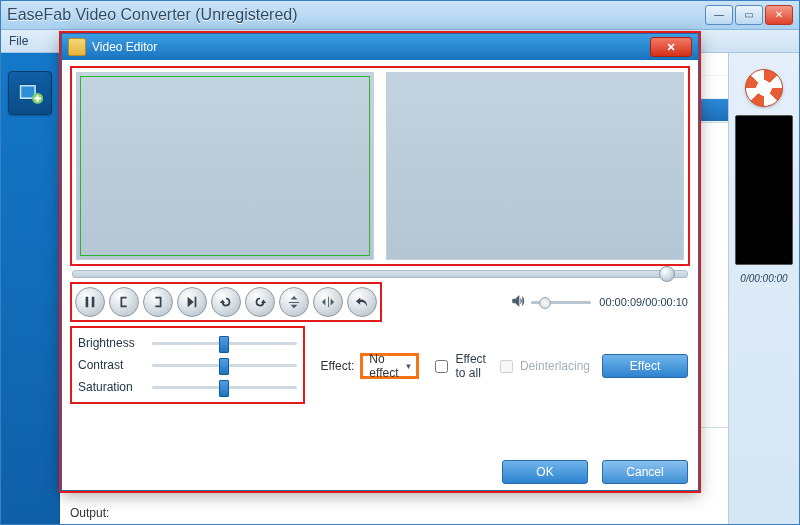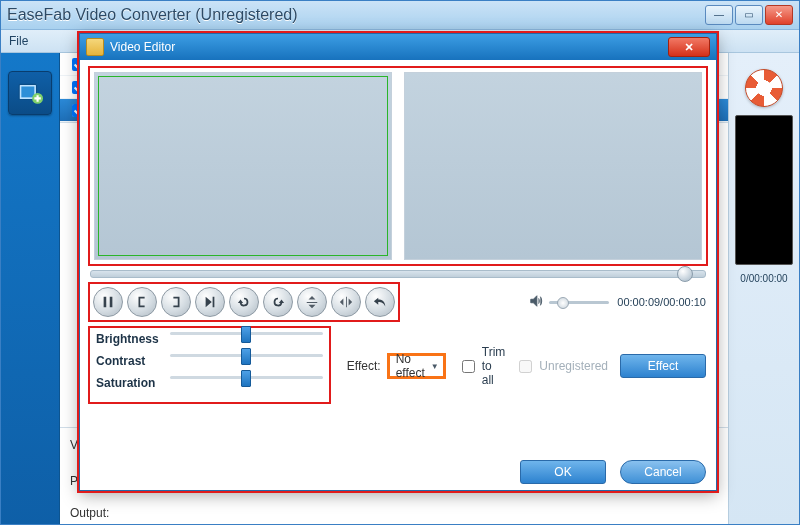--- a/index.html
+++ b/index.html
@@ -25,27 +25,27 @@
 .add-tile svg{width:26px;height:26px;}
 .content{flex:1;background:#fff;display:flex;flex-direction:column;}
 .file-list{border-bottom:1px solid #d0dde8;}
 .file-row{height:22px;display:flex;align-items:center;padding:0 8px;border-bottom:1px solid #eef3f7;}
 .file-row.sel{background:linear-gradient(#2b8ad8,#1e6fb8);color:#fff;}
 .file-row input[type=checkbox]{margin-right:6px;}
 .bottom-labels{padding:6px 10px;display:flex;flex-direction:column;gap:18px;margin-top:auto;border-top:1px solid #d0dde8;}
 .form-row{display:flex;align-items:center;gap:6px;}
 .tiny-input{height:20px;border:1px solid #aab9c6;background:#fff;padding:0 4px;width:70px;}
 
-.right-col{width:70px;background:linear-gradient(#e4effa,#d5e6f4);border-left:1px solid #b6cddf;display:flex;flex-direction:column;align-items:center;padding-top:16px;gap:8px;}
+.right-col{width:70px;background:linear-gradient(#e4effa,#d5e6f4);border-left:1px solid #b6cddf;display:flex;flex-direction:column;align-items:center;padding-top:16px;gap:8px;font-style:italic;}
 .lifesaver{width:36px;height:36px;border-radius:50%;background:radial-gradient(circle,#fff 30%,transparent 31%),conic-gradient(#e85c36 0 45deg,#fff 45deg 90deg,#e85c36 90deg 135deg,#fff 135deg 180deg,#e85c36 180deg 225deg,#fff 225deg 270deg,#e85c36 270deg 315deg,#fff 315deg 360deg);border:1px solid #c24a28;box-shadow:0 1px 3px rgba(0,0,0,.25);}
 .black-box{width:56px;height:148px;background:#000;border:1px solid #555;border-radius:2px;}
 .sm-time{font-size:10px;color:#1d3c56;}
 
 
-.editor{position:absolute;left:78px;top:32px;width:636px;height:456px;background:#fff;border:1px solid #2468a7;box-shadow:0 4px 16px rgba(0,0,0,.35);outline:2px solid #e11b1b;}
+.editor{position:absolute;left:60px;top:32px;width:636px;height:456px;background:#fff;border:1px solid #2468a7;box-shadow:0 4px 16px rgba(0,0,0,.35);outline:2px solid #e11b1b;}
 .editor-title{height:26px;background:linear-gradient(#3d9ee4,#1772bd);display:flex;align-items:center;color:#fff;padding:0 6px;}
 .editor-title .et-icon{width:16px;height:16px;margin-right:6px;background:linear-gradient(#f5d77b,#e6b43c);border:1px solid #b88c20;border-radius:2px;}
 .editor-title .et-text{flex:1;font-size:12px;}
 .editor-title .et-close{width:40px;height:18px;background:linear-gradient(#f27965,#d43019);border:1px solid #a3210f;border-radius:3px;display:flex;align-items:center;justify-content:center;color:#fff;font-weight:bold;font-size:11px;}
 
 .editor-body{padding:8px 10px 6px;display:flex;flex-direction:column;height:calc(100% - 26px);box-sizing:border-box;}
 .preview-row{display:flex;gap:12px;outline:2px solid #e11b1b;padding:4px;}
 .preview{flex:1;height:188px;background:#fff;border:1px solid #c4d0db;box-sizing:border-box;}
 .preview-inner{width:100%;height:100%;background:linear-gradient(#c3d3df,#b4c6d4);}
 .preview.original .preview-inner{outline:1px solid #2ab52a;outline-offset:-4px;}
@@ -64,33 +64,33 @@
 .vol-track{width:60px;height:3px;background:#b9c7d2;border-radius:2px;position:relative;}
 .vol-knob{position:absolute;left:8px;top:-4px;width:10px;height:10px;border-radius:50%;background:radial-gradient(#fff,#c8d2da);border:1px solid #9aa8b4;}
 .time-disp{font-size:11px;color:#1e3a52;margin-left:8px;}
 
 .tabs{display:flex;margin-top:6px;border-bottom:1px solid #b9c7d2;}
 .tab{padding:3px 12px;border:1px solid #b9c7d2;border-bottom:none;margin-right:2px;background:linear-gradient(#f4f8fb,#e2ebf2);color:#2a4056;border-radius:3px 3px 0 0;}
 .tab.active{background:#fff;position:relative;top:1px;}
 
 .fx-area{display:flex;gap:18px;margin-top:8px;}
 .sliders{width:360px;outline:2px solid #e11b1b;padding:4px 6px;}
-.srow{display:flex;height:22px;font-weight:bold;}
+.srow{display:flex;align-items:center;height:22px;}
 .srow .slabel{width:74px;color:#1d3347;}
 .srow .strack{flex:1;height:3px;background:#cfd9e1;position:relative;border-radius:2px;}
 .srow .sknob{position:absolute;left:50%;top:-6px;width:8px;height:15px;background:linear-gradient(#4da0e6,#1e74c0);border:1px solid #155a99;border-radius:1px;transform:translateX(-50%);}
 
 .fx-right{flex:1;display:flex;flex-direction:row;gap:10px;padding-top:2px;}
 .row{display:flex;align-items:center;gap:6px;}
 .select{height:20px;border:3px solid #f97316;display:flex;align-items:center;padding:0 18px 0 6px;position:relative;background:#fff;}
 .select::after{content:"▼";position:absolute;right:4px;font-size:8px;color:#4a5a68;}
 .chk{display:flex;align-items:center;gap:4px;color:#2b3e50;}
 .chk.disabled{color:#a4b0ba;}
 .btn{height:22px;padding:0 18px;border:1px solid #2a6aa9;border-radius:3px;background:linear-gradient(#6fb5ec,#2d82cf);color:#fff;display:inline-flex;align-items:center;justify-content:center;min-width:48px;}
-.btn.sec{background:linear-gradient(#89c1ef,#3f90d6);border-radius:12px;}
+.btn.sec{background:linear-gradient(#89c1ef,#3f90d6);}
 .dialog-btns{display:flex;gap:14px;justify-content:flex-end;margin-top:auto;padding-top:6px;}
 
 </style>
 </head>
 <body>
 
 <div class="window">
 
   <div class="outer-title">
     <span class="title-text">EaseFab Video Converter (Unregistered)</span>
@@ -272,27 +272,27 @@
 
         <div class="fx-right">
           <div class="row">
             <span>Effect:</span>
             <div class="select">
                 <span>No effect</span>
               </div>
             <div style="flex:1"></div>
             <label class="chk">
               <input type="checkbox" style="">
-              <span>Trim to all</span>
+              <span>Effect to all</span>
             </label>
           </div>
           <div class="row">
             <label class="chk disabled">
               <input type="checkbox" disabled="" style="">
-              <span>Unregistered</span>
+              <span>Deinterlacing</span>
             </label>
             <div style="flex:1"></div>
             <div class="btn">Effect</div>
           </div>
         </div>
       </div>
 
       <div class="dialog-btns">
         <div class="btn">OK</div>
         <div class="btn sec">Cancel</div>

